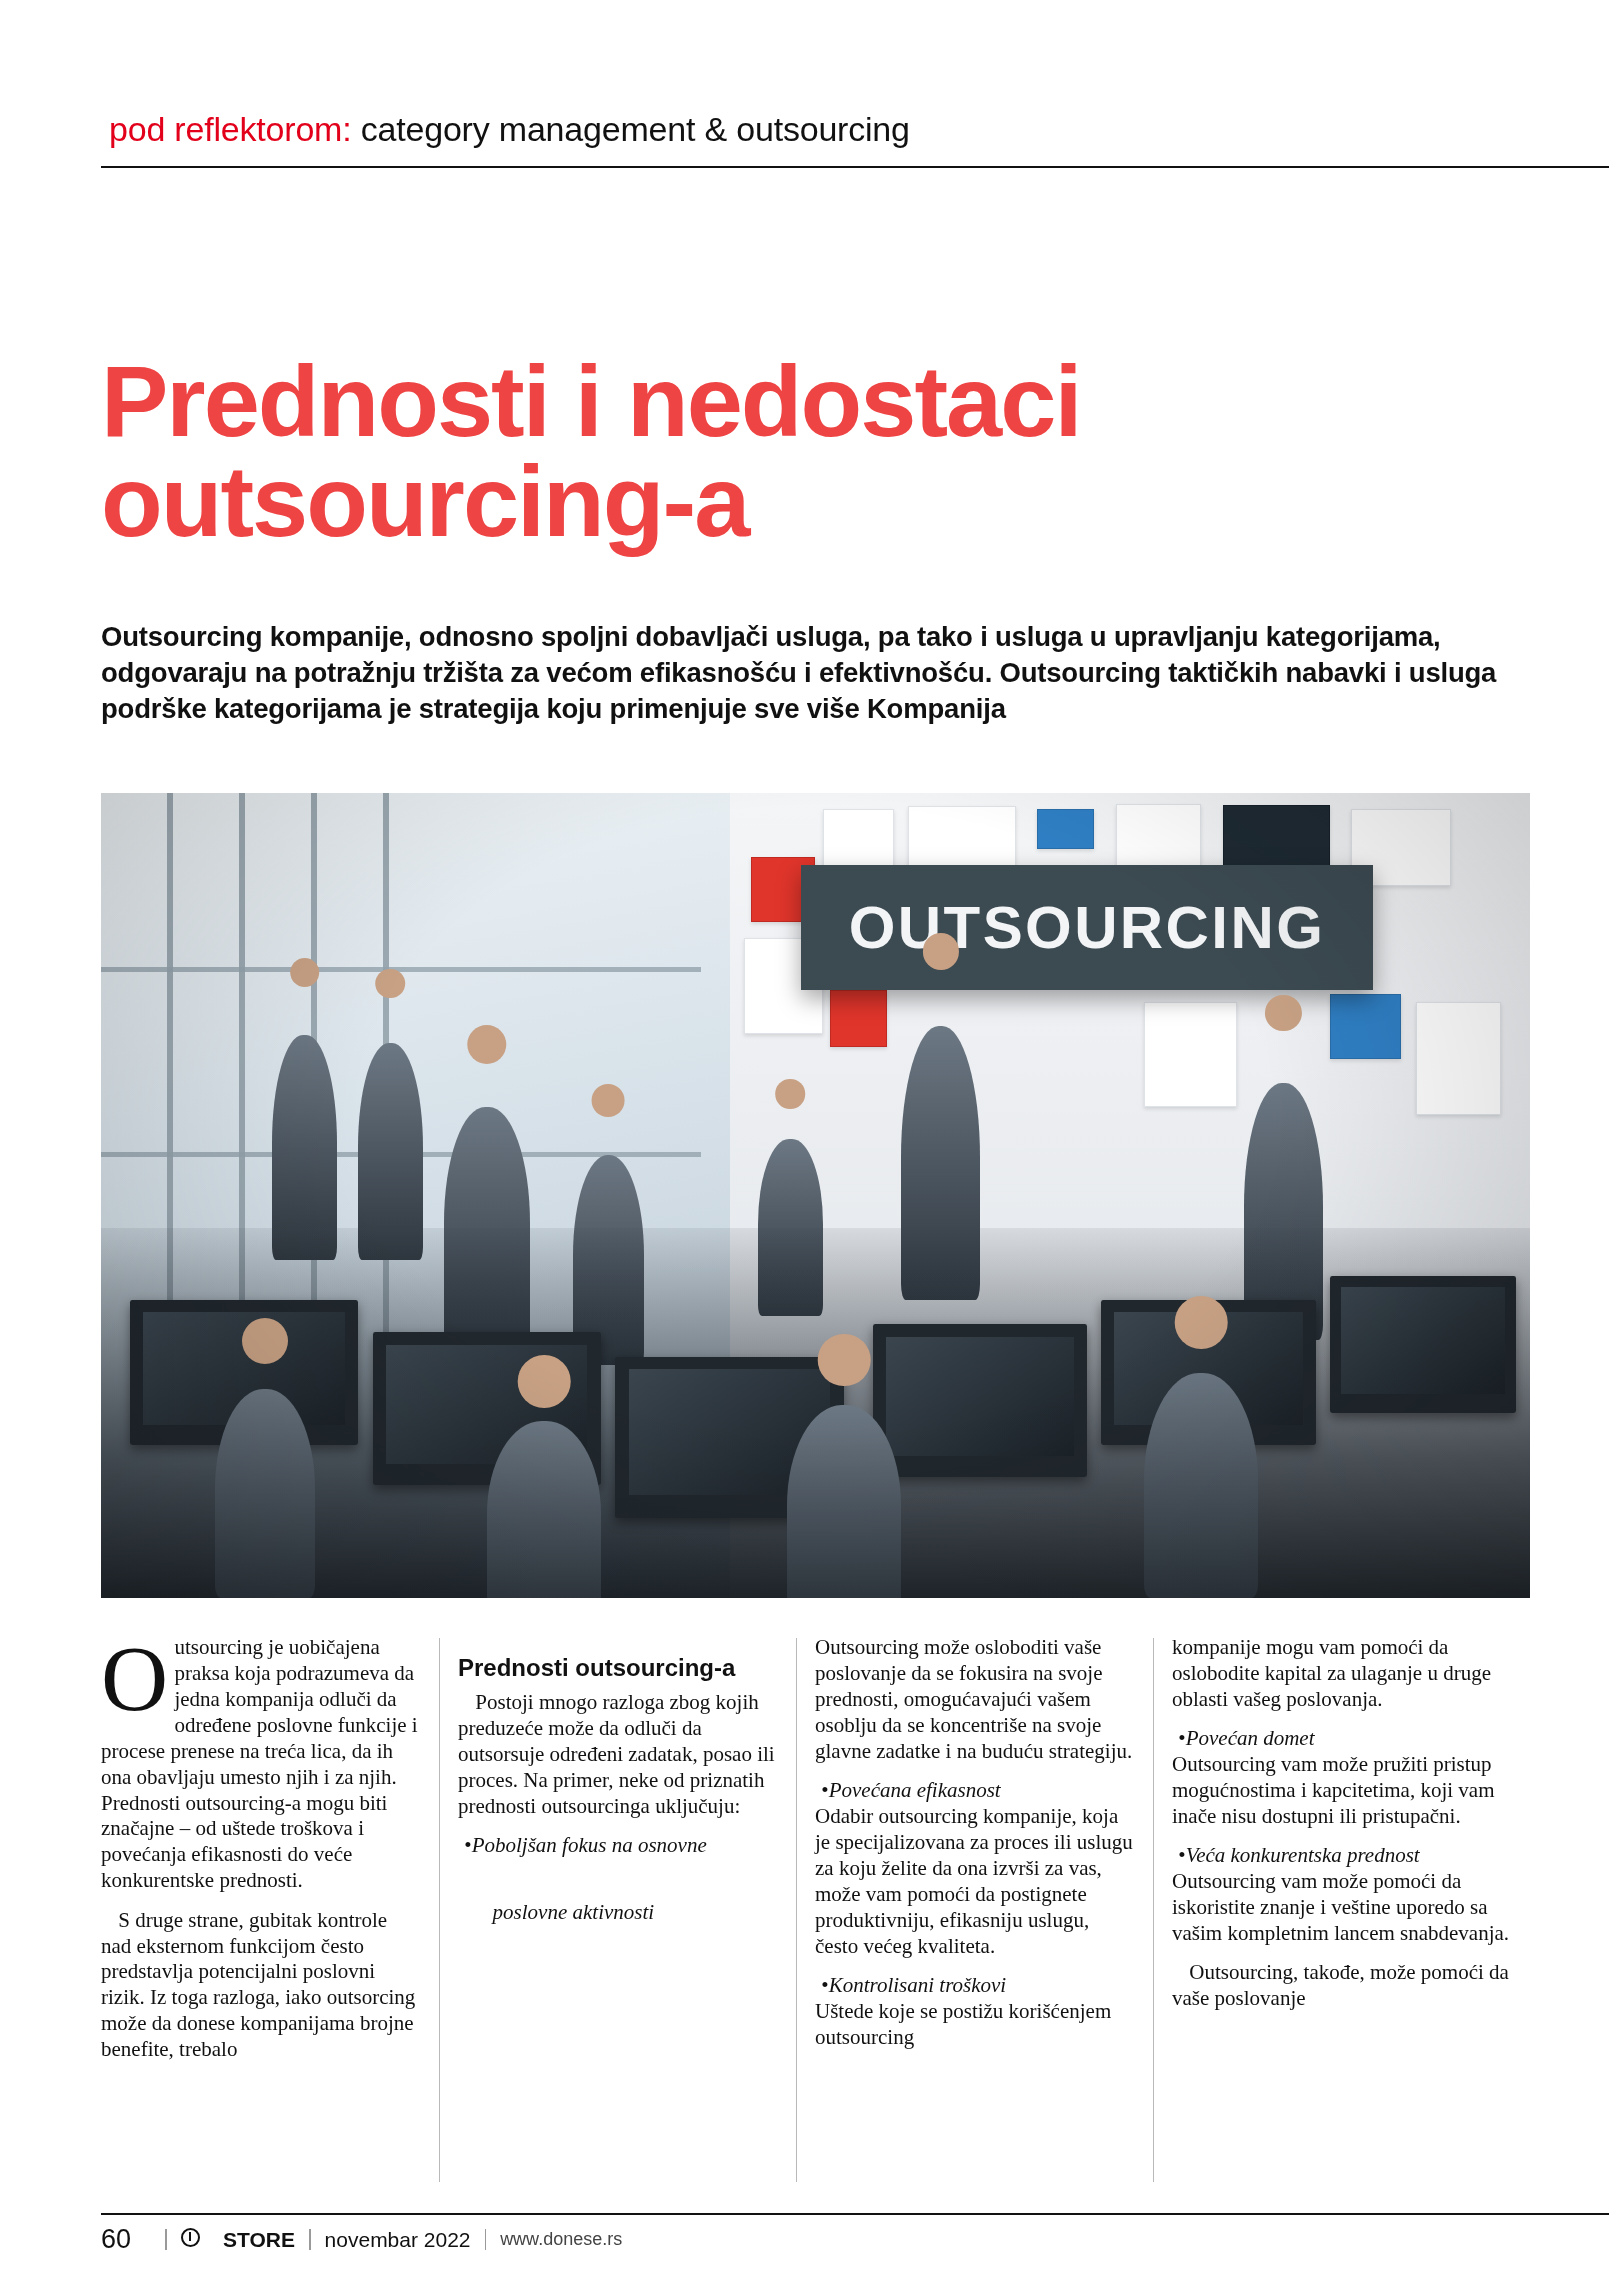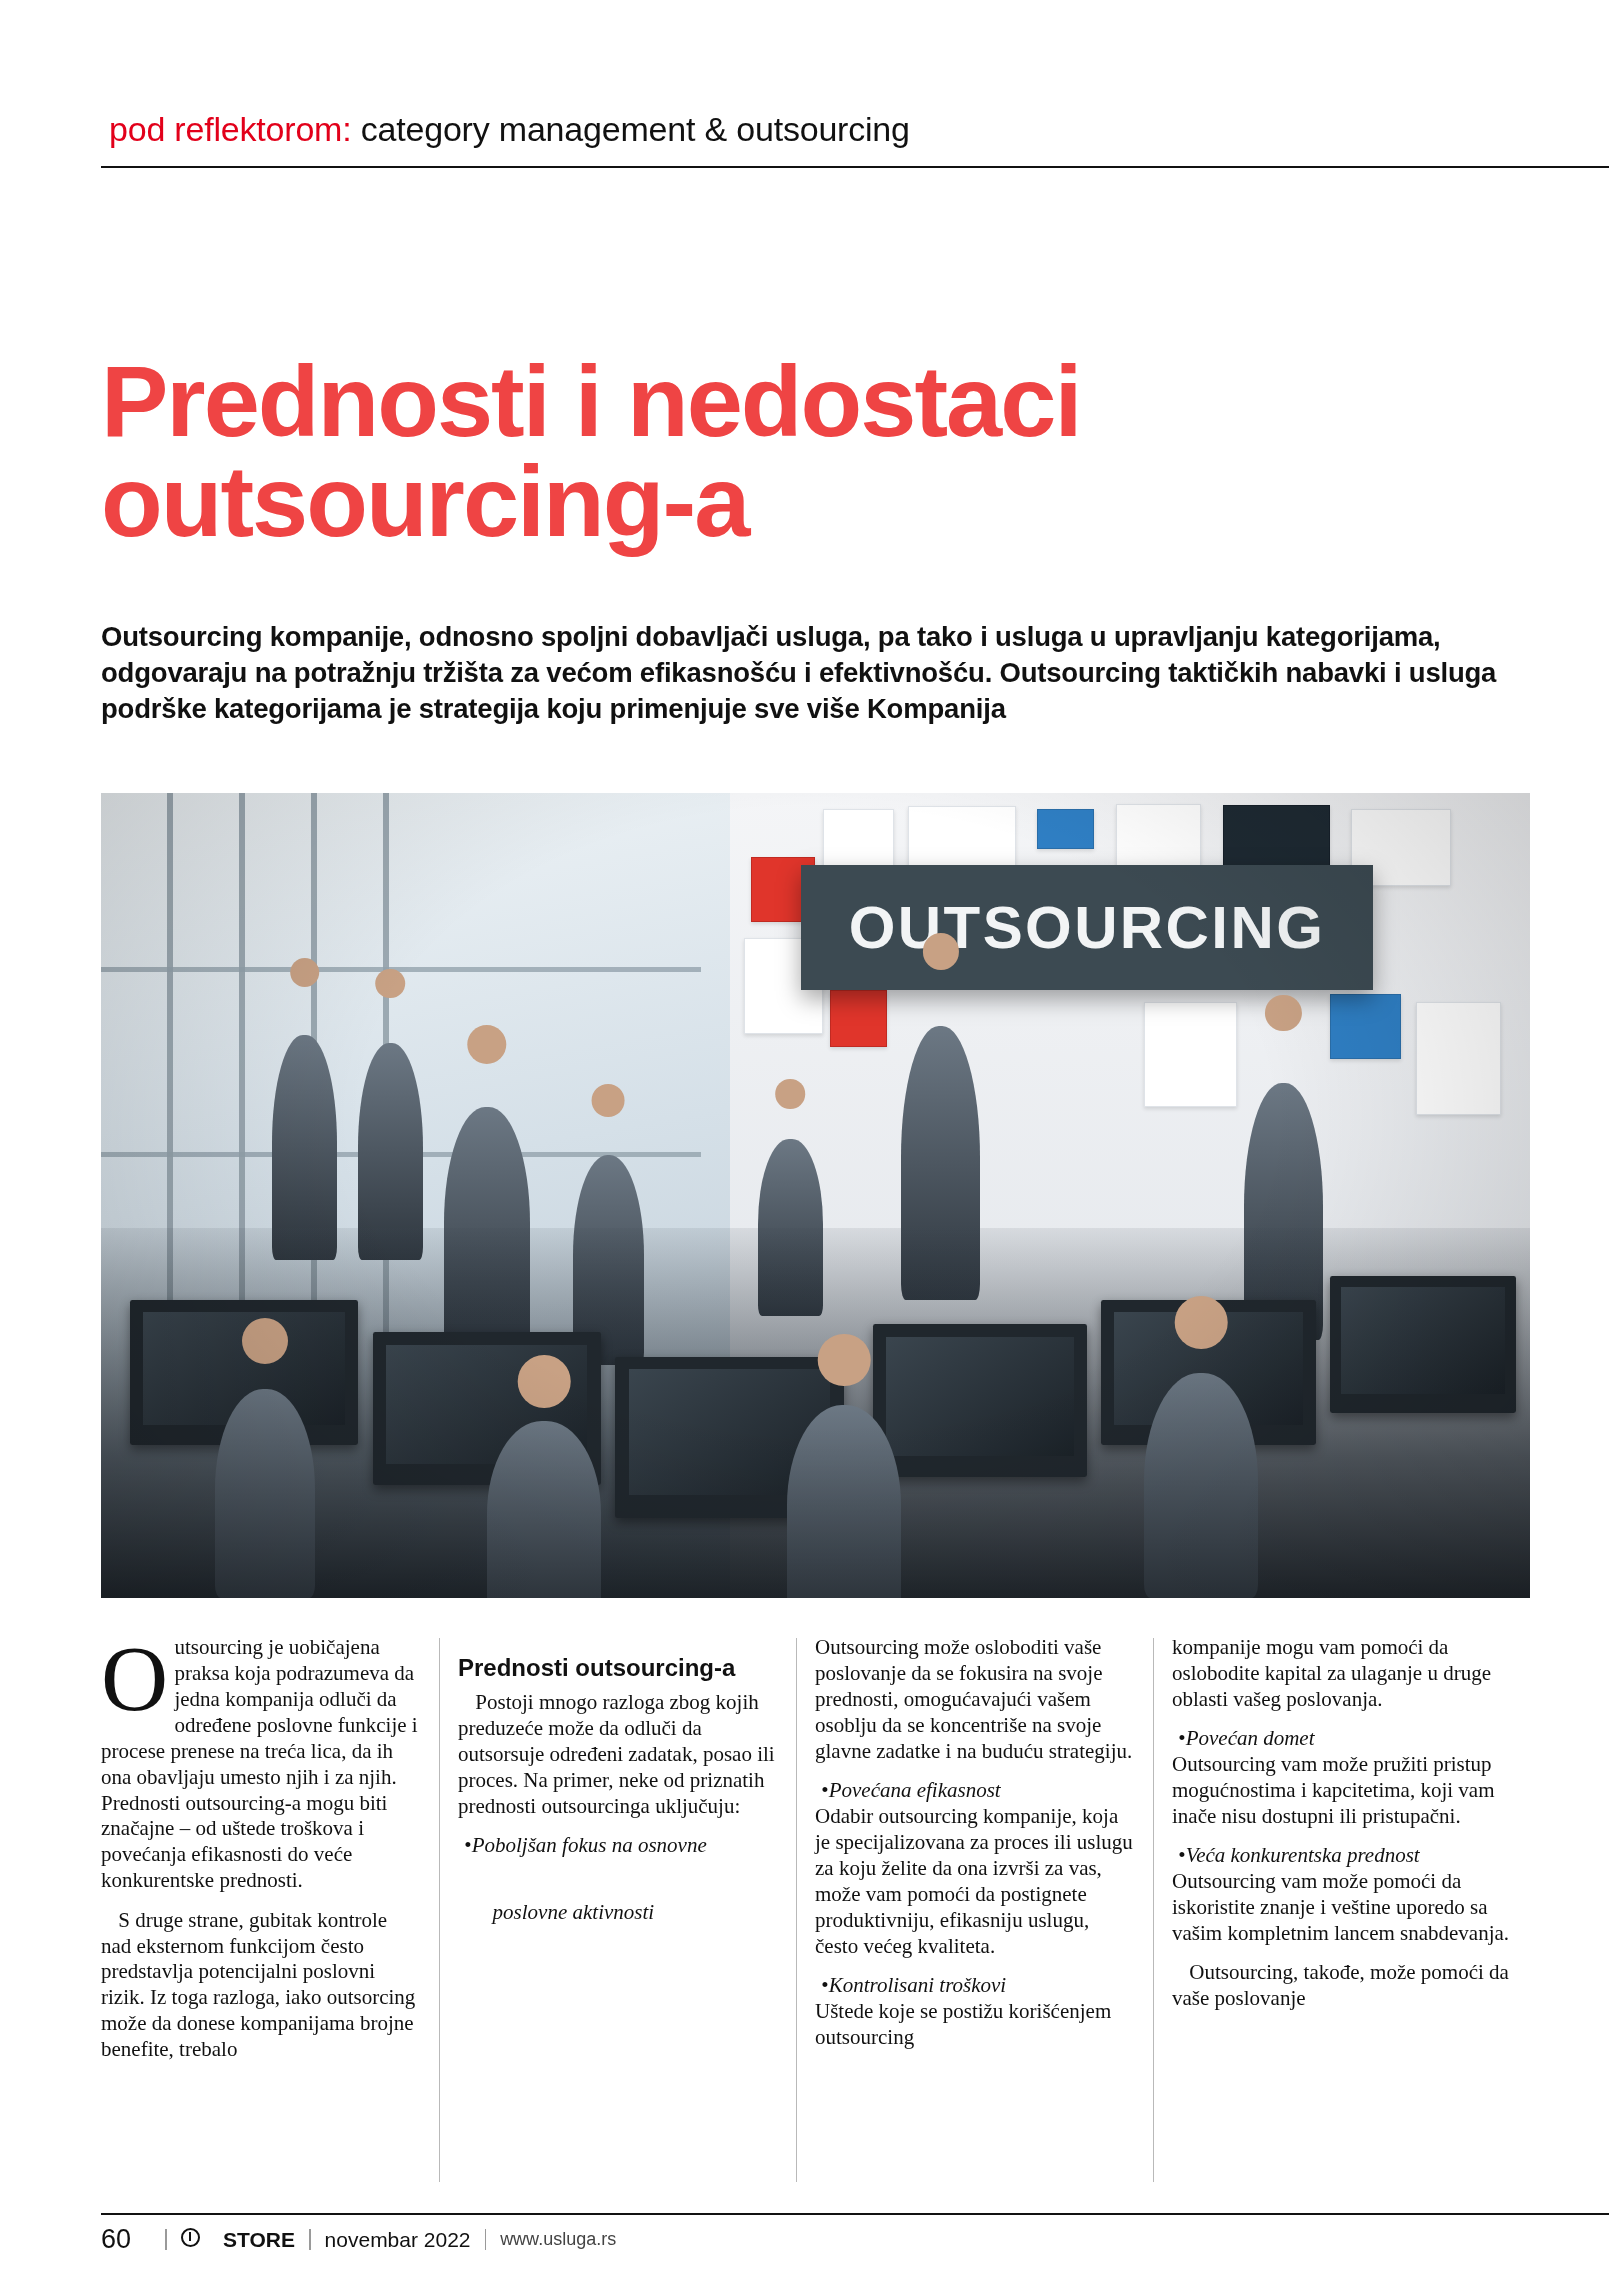--- a/index.html
+++ b/index.html
@@ -346,17 +346,17 @@
   <div class="footer">
     <div class="pagenum">60</div>
     <div class="fsep"></div>
     <div class="storelogo">
       <span class="mark"></span>
       <span>STORE</span>
     </div>
     <div class="fsep"></div>
     <div class="fdate">novembar 2022</div>
     <div class="fsep"></div>
-    <div class="furl">www.usluga.rs</div>
+    <div class="furl">www.donese.rs</div>
   </div>
 
 </div>
 
 
 </body></html>

